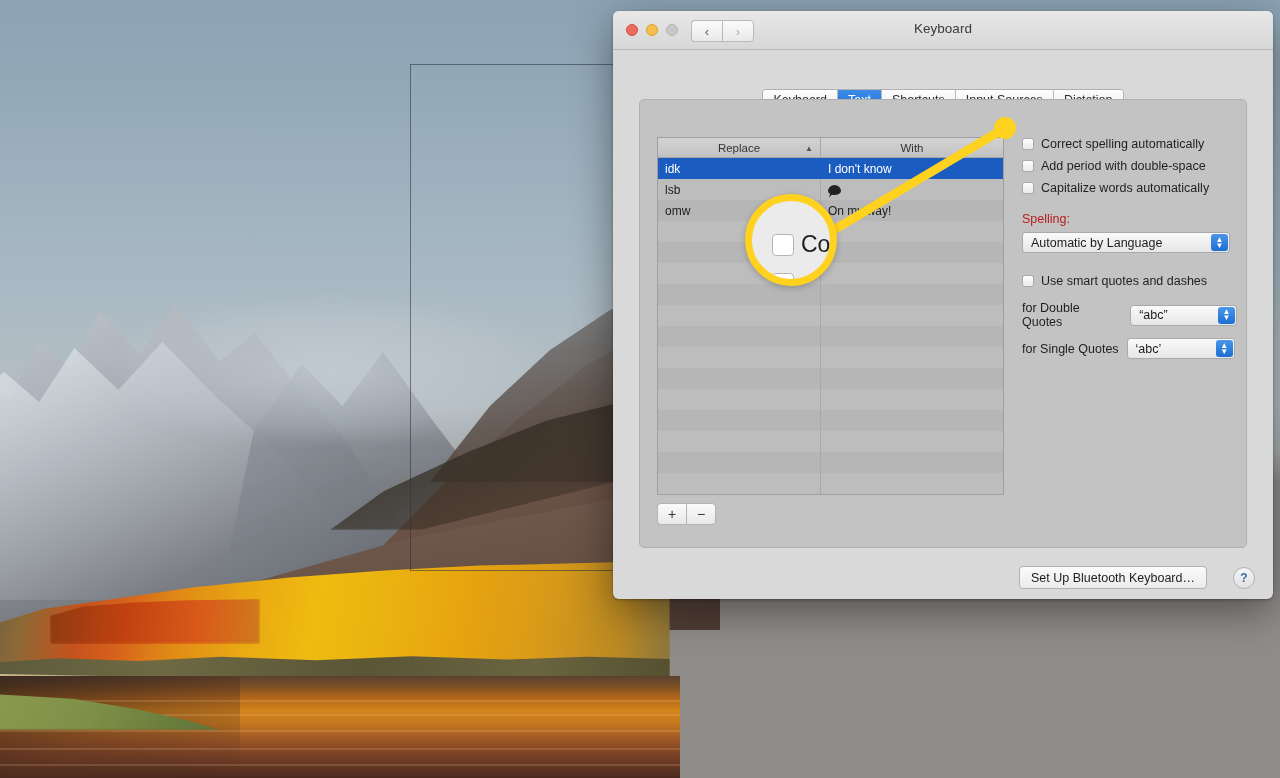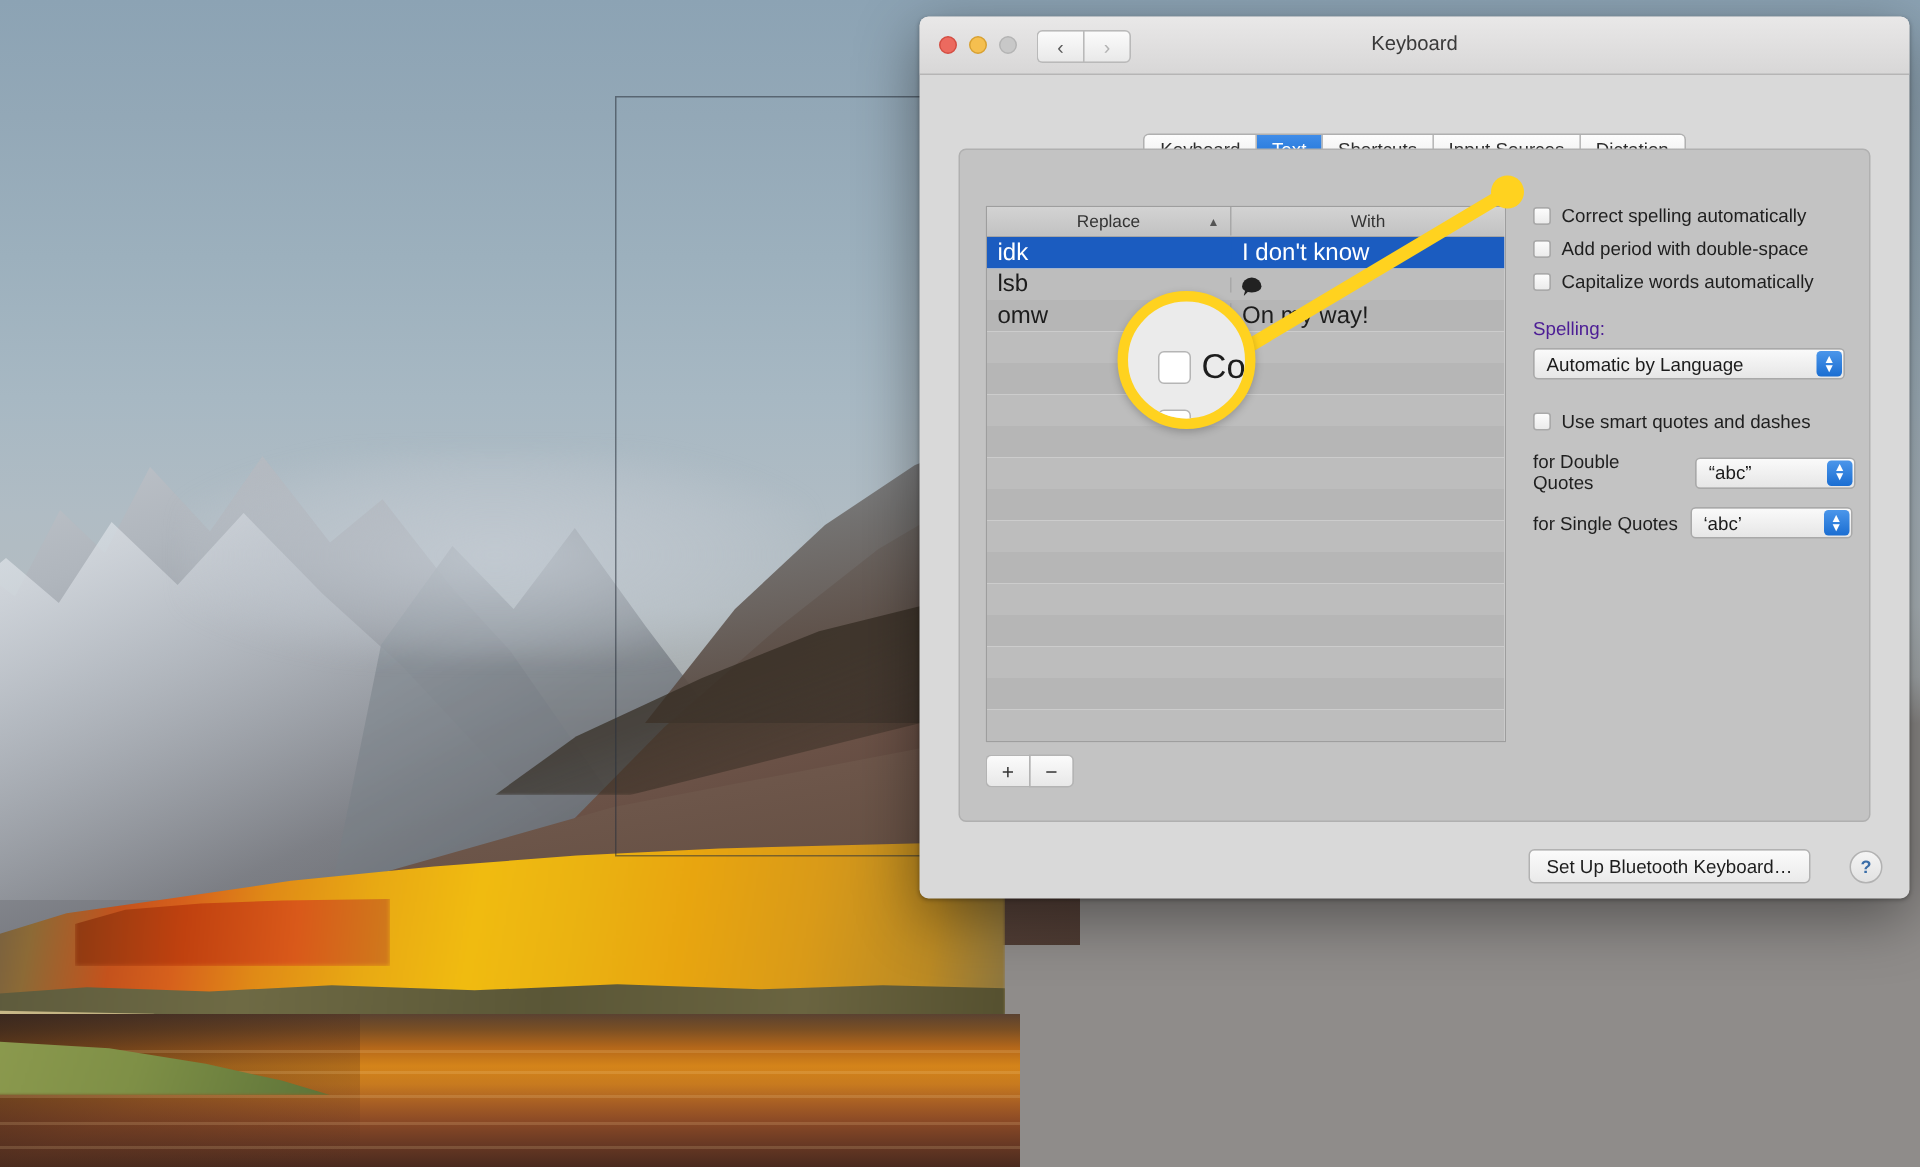--- a/index.html
+++ b/index.html
@@ -337,23 +337,22 @@
     right: 7px;
     top: 50%;
     transform: translateY(-50%);
     font-size: 8px;
     color: #555;
   }
   .rows { position: relative; }
   .row {
     display: flex;
     height: 21px;
-    font-size: 16px;
+    font-size: 12px;
     color: #1c1c1c;
-    align-items: center;
   }
   .row .cell-replace { width: 162px; padding-left: 7px; display: flex; align-items: center; box-sizing: border-box; }
   .row .cell-with    { flex: 1; padding-left: 7px; display: flex; align-items: center; border-left: 1px solid #a8a8a8; box-sizing: border-box; }
   .row.odd  { background: #b6b6b6; }
   .row.even { background: #bdbdbd; }
   .row.selected { background: #1b5cc0; color: #fff; }
   .row.selected .cell-with { border-left-color: #1b5cc0; }
   .emoji-balloon {
     width: 13px; height: 10px;
     background: #222;
@@ -404,21 +403,21 @@
     background: linear-gradient(to bottom, #fcfcfc, #ebebeb);
     border: 1px solid #a9a9a9;
     border-radius: 2.5px;
     box-sizing: border-box;
     flex: none;
   }
   .opt-label { white-space: nowrap; }
 
   .section-label {
     font-size: 12.5px;
-    color: #4c1d95;
+    color: #b91c1c;
     margin-top: 13px;
   }
 
   .popup {
     position: relative;
     margin-top: 6px;
     width: 208px;
     height: 21px;
     background: linear-gradient(to bottom, #fafafa, #e6e6e6);
     border: 1px solid #a9a9a9;

